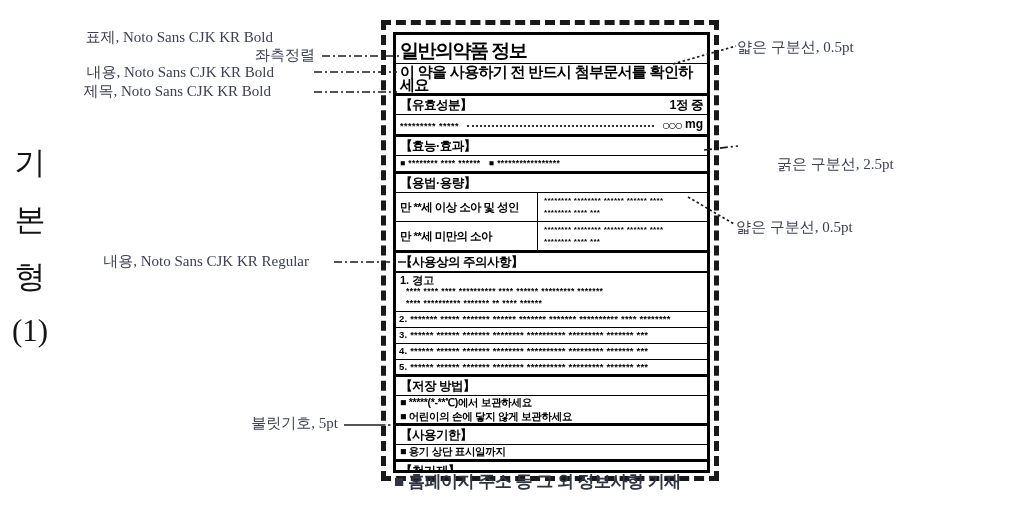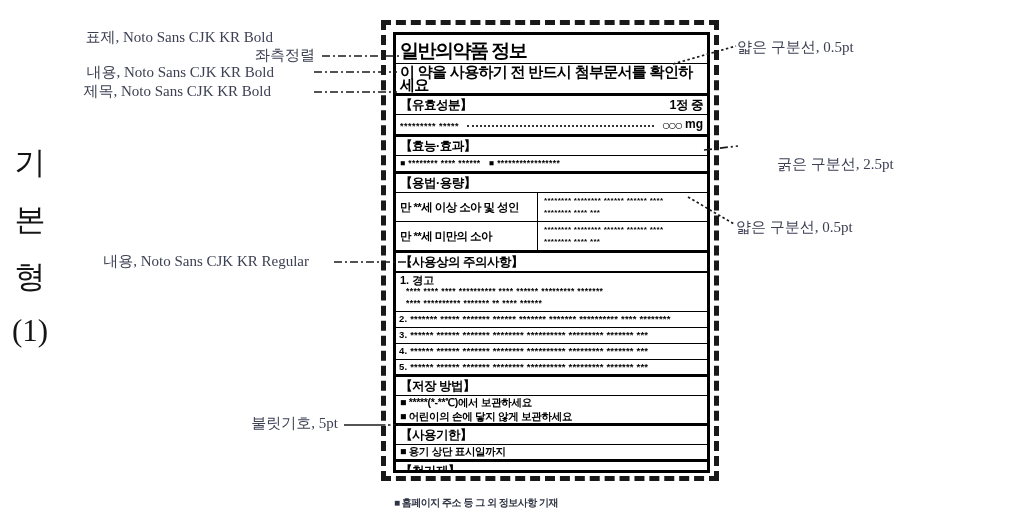--- a/index.html
+++ b/index.html
@@ -89,22 +89,22 @@
   }
   .pc-spacer { flex:1; }
 
   .bullet-line {
     font-size:10.5px; font-weight:bold; padding:0 4px 1px 4px;
     letter-spacing:-0.3px; line-height:12.5px;
   }
 
   
   .footer-note {
-    position:absolute; left:394px; top:496px;
-    font-size:10px; font-weight:bold; color:#2e3442; letter-spacing:-0.5px;
+    position:absolute; left:394px; top:470px;
+    font-size:17px; font-weight:bold; color:#2e3442; letter-spacing:-0.5px;
   }
 
   
   .overlay { position:absolute; left:0; top:0; pointer-events:none; }
   .ld { stroke:#1b1b1b; stroke-width:1.7; fill:none; }
   .dashdot { stroke-dasharray:8 3 2 3; }
   .dots { stroke-dasharray:2.5 2.5; }
 </style>
 </head>
 <body>

